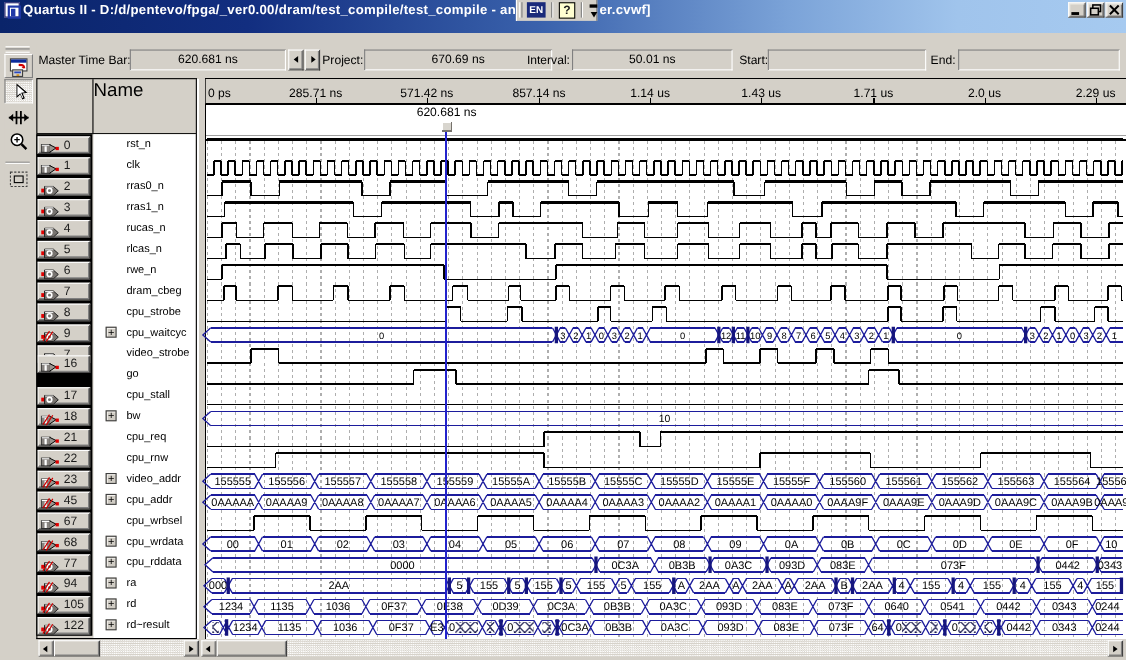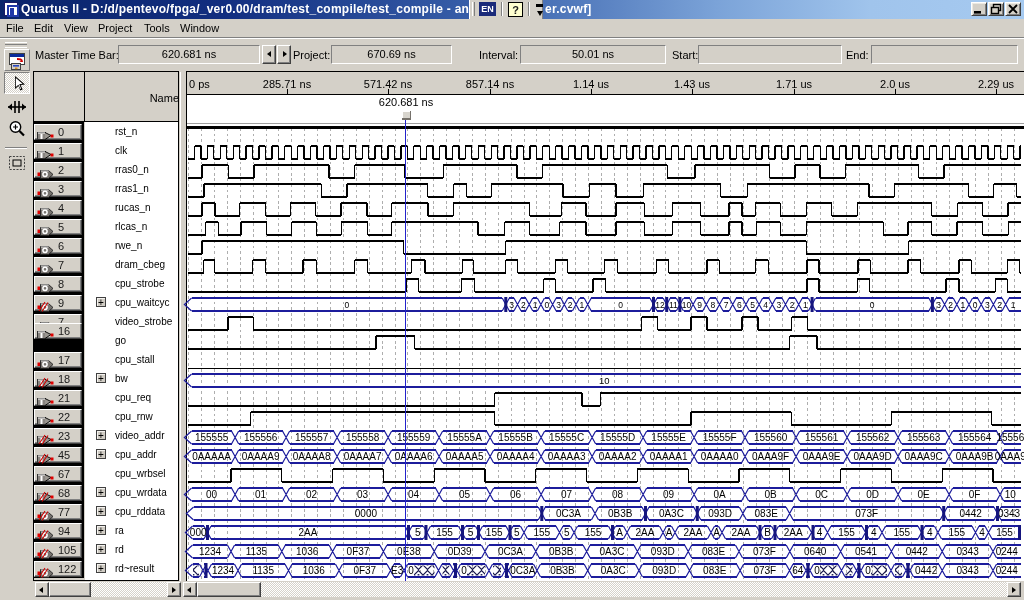--- a/index.html
+++ b/index.html
@@ -29,21 +29,21 @@
 #palette{position:absolute;left:0;top:40px;width:33px;height:560px;background:#d4d0c8}
 #palette .pgrip{position:absolute;left:5px;top:2px;width:22px;height:3px;border-top:1px solid #fff;border-bottom:1px solid #808080}
 #palette .pgrip2{position:absolute;left:5px;top:7px;width:22px;height:3px;border-top:1px solid #fff;border-bottom:1px solid #808080}
 .tico{position:absolute;left:4px;width:26px;height:22px;padding:1px 2px;background:#d4d0c8}
 .tico.raised{border:1px solid;border-color:#fff #808080 #808080 #fff}
 .tico.pressed{background:repeating-conic-gradient(#ffffff 0% 25%,#d4d0c8 25% 50%) 0 0/2px 2px;border:1px solid;border-color:#808080 #fff #fff #808080}
 #psep{position:absolute;left:5px;top:107px;width:22px;height:2px;border-top:1px solid #808080;border-bottom:1px solid #fff}
 
 #hdr{position:absolute;left:33px;top:71px;width:146px;height:51px;background:#d4d0c8;border:1px solid #000}
 #hdr .div{position:absolute;left:50px;top:0;width:1px;height:49px;background:#000}
-#hdr .nm{position:absolute;left:51px;top:20px;width:94px;text-align:right;font-size:11px;color:#000}
+#hdr .nm{position:absolute;left:51px;top:0;width:94px;text-align:left;font-size:17px;color:#000}
 
 #rowhdrs{position:absolute;left:33px;top:122px;width:51px;height:456px;background:#000}
 .rowbtn{position:absolute;left:1px;width:48px;height:16px;background:#d4d0c8;border:1px solid;border-color:#fff #404040 #404040 #fff;box-shadow:inset -1px -1px 0 #808080}
 .rowbtn .pic{position:absolute;left:2px;top:2px}
 .rowbtn .rnum{position:absolute;left:23px;top:1px;font-size:11px;color:#1a1a1a}
 
 #names{position:absolute;left:85px;top:122px;width:93px;height:459px;background:#fff}
 .nrow{position:absolute;left:0;width:93px;height:19px;font-size:10px;color:#000;line-height:19px}
 .nm1{position:absolute;left:30px}
 .nm2{position:absolute;left:30px}
@@ -74,40 +74,32 @@
         </svg></div>
     </div>
     <div id="langbar">
       <div class="grip"></div>
       <div id="enbox">EN</div>
       <div style="position:absolute;left:31px;top:2px;width:2px;height:14px;border-left:1px solid #808080;border-right:1px solid #fff"></div>
       <div style="position:absolute;left:58px;top:2px;width:2px;height:14px;border-left:1px solid #808080;border-right:1px solid #fff"></div>
       <div id="helpico">?</div>
       <div id="minico"></div>
     </div>
-    <div id="menu">
-      <span style="left:6px">File</span>
-      <span style="left:34px">Edit</span>
-      <span style="left:64px">View</span>
-      <span style="left:98px">Project</span>
-      <span style="left:144px">Tools</span>
-      <span style="left:180px">Window</span>
-    </div>
     <div id="tbar">
       <div style="position:absolute;left:29px;top:3px;width:2px;height:22px;border-left:1px solid #808080;border-right:1px solid #fff"></div>
       <span class="lbl" style="left:35px">Master Time Bar:</span>
       <div class="fld" style="left:118px;width:142px">620.681 ns</div>
       <div class="spin" style="left:262px">
         <span style="position:absolute;left:4px;top:5px;width:0;height:0;border-top:3.5px solid transparent;border-bottom:3.5px solid transparent;border-right:4px solid #000"></span>
       </div>
       <div class="spin" style="left:277px">
         <span style="position:absolute;left:5px;top:5px;width:0;height:0;border-top:3.5px solid transparent;border-bottom:3.5px solid transparent;border-left:4px solid #000"></span>
       </div>
       <span class="lbl" style="left:293px">Project:</span>
-      <div class="fld" style="left:331px;width:121px">670.69 ns</div>
+      <div class="fld" style="left:331px;width:171px">670.69 ns</div>
       <span class="lbl" style="left:479px">Interval:</span>
       <div class="fld" style="left:520px;width:146px">50.01 ns</div>
       <span class="lbl" style="left:672px">Start:</span>
       <div class="fld" style="left:698px;width:144px"></div>
       <span class="lbl" style="left:846px">End:</span>
       <div class="fld" style="left:871px;width:147px"></div>
     </div>
     <div id="palette">
       <div class="pgrip"></div>
       <div class="pgrip2"></div>

